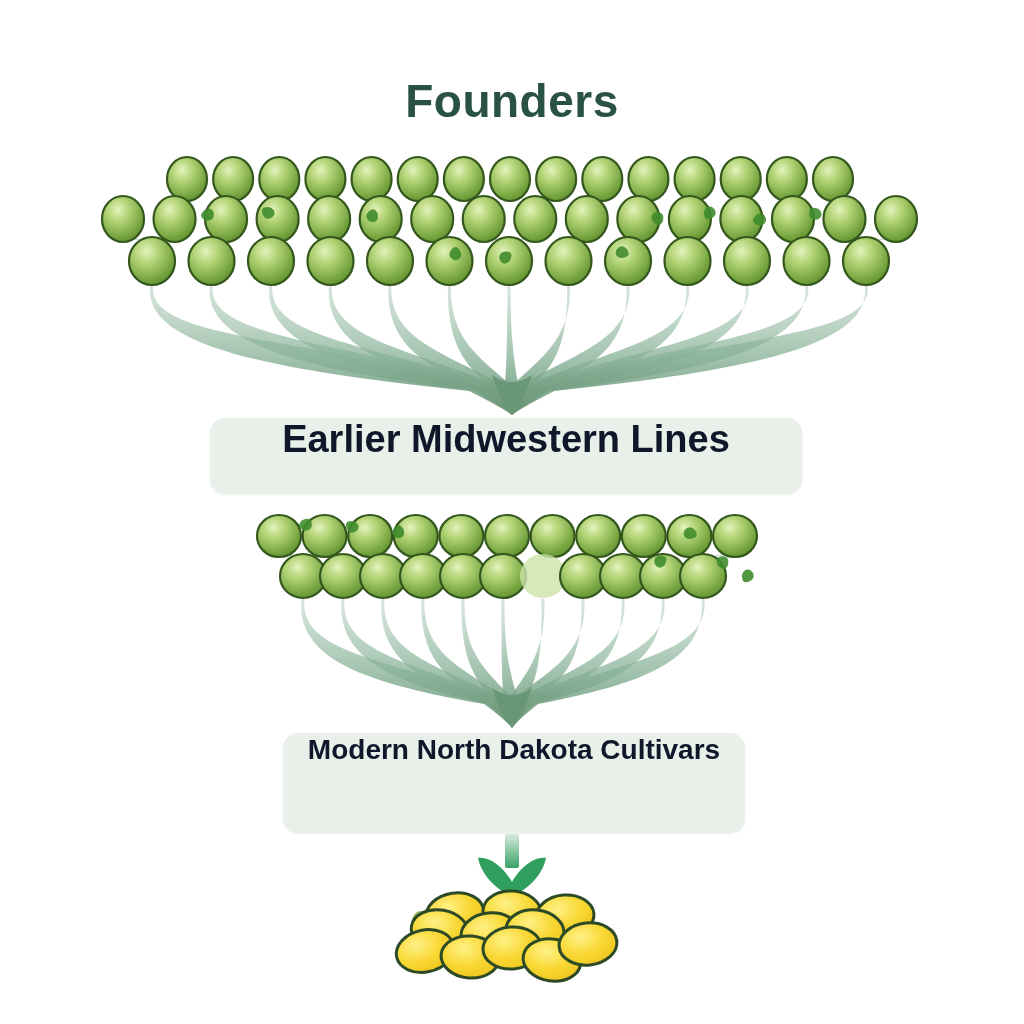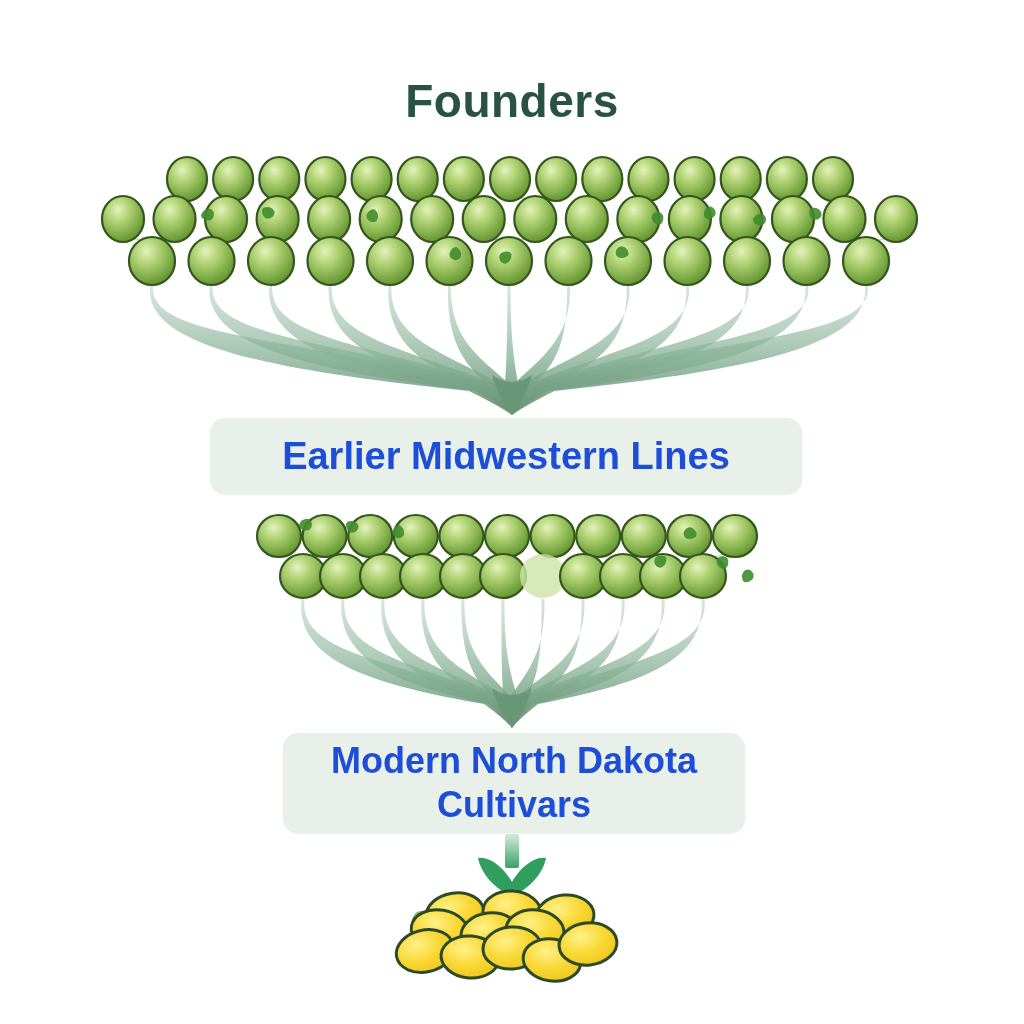--- a/index.html
+++ b/index.html
@@ -9,26 +9,26 @@
     font-family:"Liberation Sans", sans-serif;
   }
   #scene { position:absolute; left:0; top:0; }
   h1.title {
     position:absolute; top:58px; left:0; width:1024px; margin:0;
     text-align:center; font-size:46px; font-weight:bold;
     letter-spacing:0.5px; color:#2a5244;
   }
   .stage-box {
     position:absolute; background:#e9f0ea; border-radius:15px;
-    display:flex; align-items:center; justify-content:center;
-    text-align:center; font-weight:bold; color:#1d4ed8;
+    display:flex; align-items:flex-start; justify-content:center;
+    text-align:center; font-weight:bold; color:#0f172a;
     box-shadow:0 1px 2px rgba(120,150,130,0.15);
   }
   #box1 { left:210px; top:402px; width:592px; height:76px; font-size:38px; }
-  #box2 { left:283px; top:717px; width:462px; height:100px; font-size:36px; line-height:1.22; padding:0 12px; box-sizing:border-box; }
+  #box2 { left:283px; top:717px; width:462px; height:100px; font-size:28px; line-height:1.22; padding:0 12px; box-sizing:border-box; }
 </style>
 </head>
 <body>
 
 <div id="canvas">
   <svg id="scene" width="1024" height="1024" viewBox="0 0 1024 1024">
       <defs>
         <radialGradient id="seedGrad" cx="0.38" cy="0.30" r="0.85">
           <stop offset="0%" stop-color="#e4f2bc" stop-opacity="1"></stop>
           <stop offset="30%" stop-color="#b3d477" stop-opacity="1"></stop>

